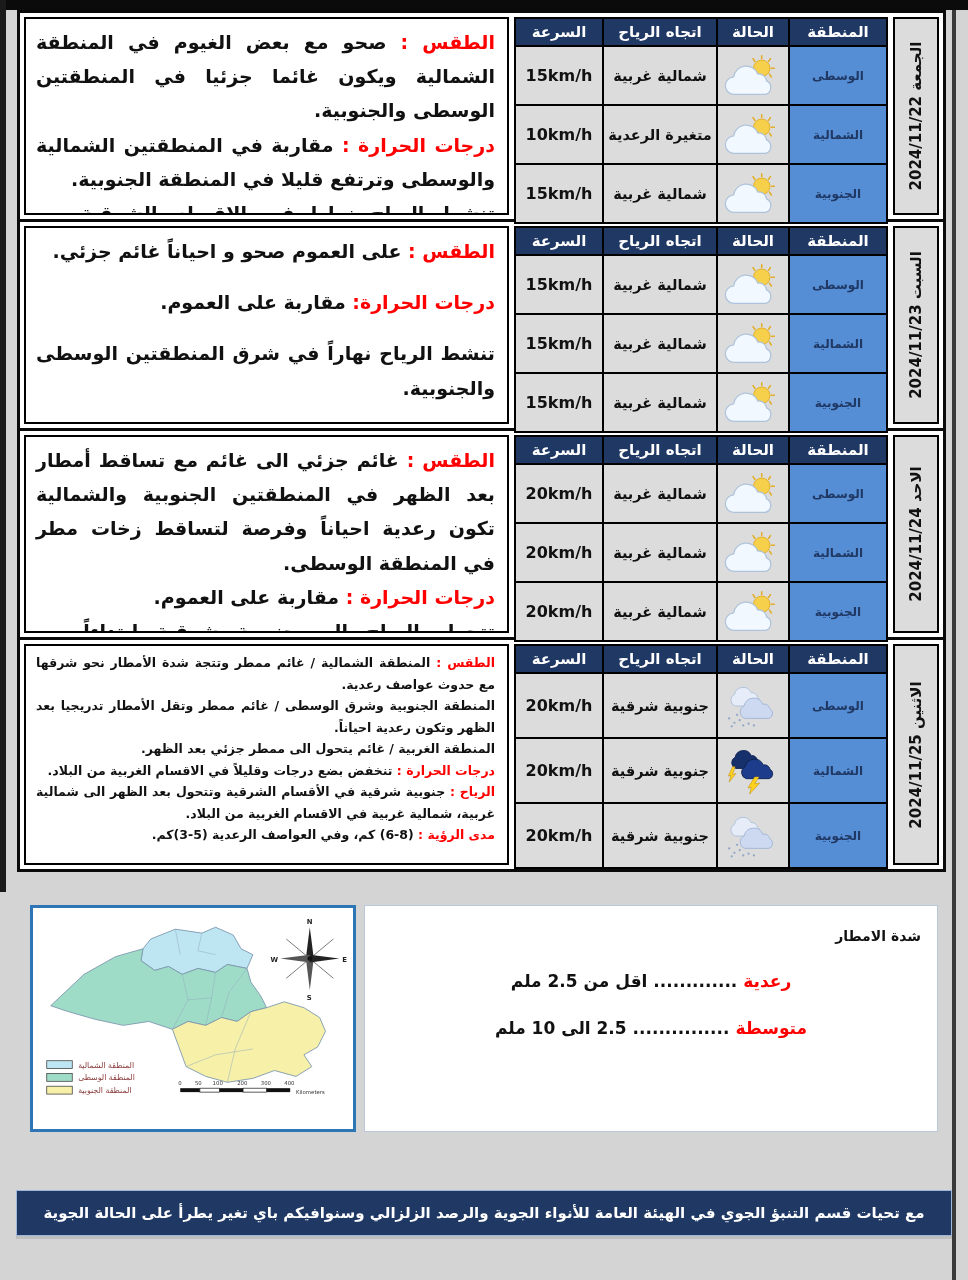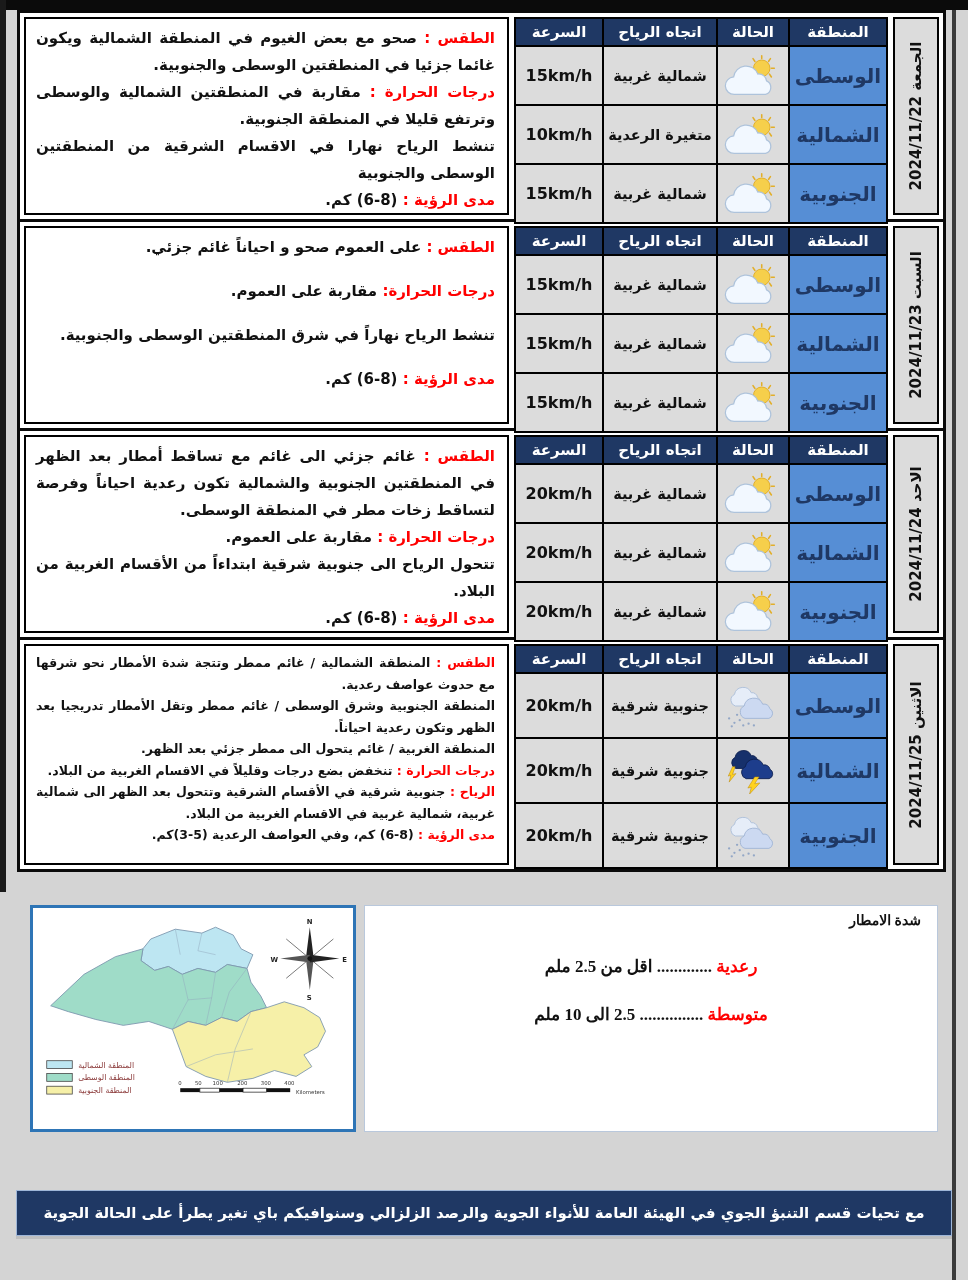--- a/index.html
+++ b/index.html
@@ -35,52 +35,52 @@
     white-space:nowrap;direction:rtl;
     font-size:15px;font-weight:bold;color:#111;letter-spacing:.5px;
   }
 
   table.day-table{flex:none;border-collapse:collapse;height:100%;}
   .day-table th,.day-table td{border:2px solid #000;padding:0;text-align:center;vertical-align:middle;}
   .day-table th{
     background:var(--header_navy,#1f3864);color:#fff;font-size:15px;font-weight:bold;height:26px;
   }
   .col-region{width:96px;} .col-cond{width:70px;} .col-wind{width:112px;} .col-speed{width:86px;}
-  td.region{background:var(--region_blue,#568ed5);color:var(--header_navy,#1f3864);font-weight:bold;font-size:20px;}
+  td.region{background:var(--region_blue,#568ed5);color:var(--header_navy,#1f3864);font-weight:bold;font-size:12px;}
   td.cond,td.wind,td.speed{background:#dcdcdc;}
   td.wind{font-size:14.5px;font-weight:bold;color:#111;}
   td.speed{font-size:16px;font-weight:bold;color:#111;direction:ltr;}
   .section td{height:57px;}
   .section.tall td{height:63px;}
   .wicon svg{width:62px;height:46px;display:block;margin:0 auto;}
 
   .desc{
     flex:1;border:2px solid #000;box-sizing:border-box;background:#fff;
     padding:6px 12px 4px 10px;direction:rtl;overflow:hidden;
   }
-  .desc .line{font-size:15px;font-weight:bold;color:#111;line-height:1.8;text-align:justify;}
+  .desc .line{font-size:19px;font-weight:bold;color:#111;line-height:1.8;text-align:justify;}
   .section.spaced .line{margin-bottom:17px;}
   .section.tall .desc .line{font-size:12.5px;line-height:1.72;}
   .red{color:var(--red,#ff0000);}
 
   
   #info-wrap{position:absolute;top:900px;left:30px;width:908px;}
   .info-header{
     background:var(--header_navy,#1f3864);color:#fff;font-weight:bold;font-size:15px;
     text-align:right;padding:8px 14px;border:2px solid #dde7f3;box-sizing:border-box;
   }
   .info-body{display:flex;direction:ltr;gap:8px;margin-top:5px;}
   .map-box{
     flex:none;width:326px;height:227px;background:#ffffff;
     border:3px solid var(--map_border_blue,#2e75b6);box-sizing:border-box;
   }
   .map-box svg{width:100%;height:100%;display:block;}
   .rain-box{
     flex:1;background:#ffffff;border:1.5px solid #b9c8dc;box-sizing:border-box;height:227px;
-    direction:rtl;padding:6px 16px;font-family:Liberation Serif, serif;
+    direction:rtl;padding:22px 16px;
   }
   .rain-title{font-size:14px;font-weight:bold;color:#111;text-align:right;}
   .rain-line{font-size:17px;font-weight:bold;color:#111;text-align:center;margin-top:27px;}
 
   
   #footer-bar{
     position:absolute;top:1190px;left:16px;width:936px;box-sizing:border-box;
     background:var(--header_navy,#1f3864);color:#fff;font-weight:bold;font-size:15px;
     text-align:center;padding:13px 4px;border:1px solid #9eb6d8;
     box-shadow:0 3px 0 #bfbfbf;

